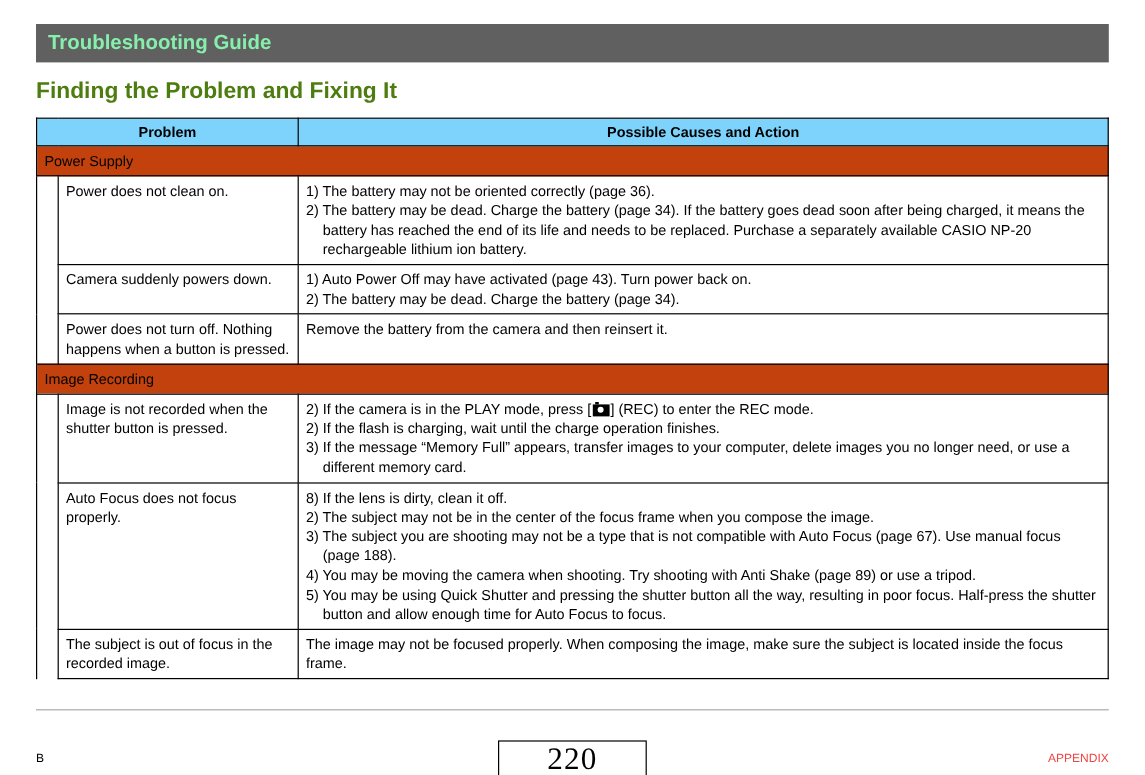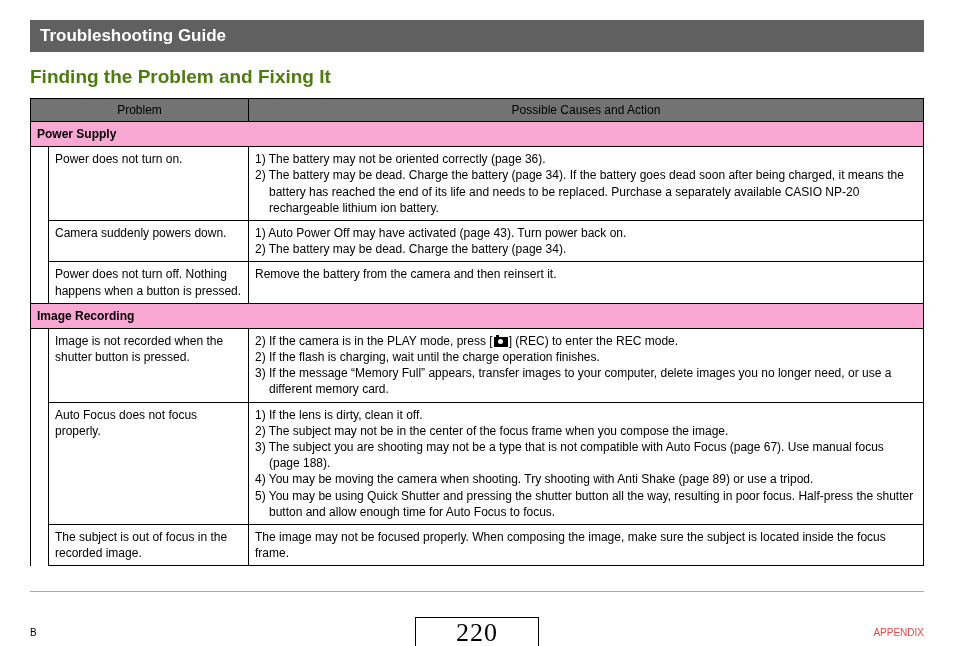--- a/index.html
+++ b/index.html
@@ -11,55 +11,55 @@
     background: #fff;
     position: relative;
     box-sizing: border-box;
   }
   .page {
     padding: 20px 30px 0 30px;
     box-sizing: border-box;
   }
   .section-banner {
     background: #606060;
-    color: #ffffff;
+    color: #86efac;
     font-weight: bold;
     font-size: 17px;
     padding: 6px 10px;
     width: 100%;
     box-sizing: border-box;
   }
   .subheader {
     font-weight: bold;
     font-size: 19px;
     margin: 14px 0 10px 0;
     color: #4d7c0f;
   }
   table.tg {
     border-collapse: collapse;
     width: 100%;
     font-size: 12px;
     table-layout: fixed;
   }
   table.tg th.header-cell {
     border: 1px solid #000;
-    background: #737373;
-    font-weight: normal;
+    background: #7dd3fc;
+    font-weight: bold;
     text-align: center;
     padding: 4px;
   }
   table.tg td {
     border: 1px solid #000;
     padding: 4px 6px;
     vertical-align: top;
     line-height: 1.35;
   }
   table.tg td.section-label {
-    background: #f9a8d4;
-    font-weight: bold;
+    background: #c2410c;
+    font-weight: normal;
     padding: 4px 6px;
     margin-top: 20px;
   }
   table.tg td.indent-cell {
     border-right: none;
     border-top: none;
     border-bottom: none;
     border-left: 1px solid #000;
     background: #fff;
   }
@@ -149,21 +149,21 @@
         <tr>
       <th class="header-cell" colspan="2">Problem</th>
       <th class="header-cell">Possible Causes and Action</th>
     </tr>
 
     <tr>
       <td class="section-label" colspan="3">Power Supply</td>
     </tr>
     <tr>
       <td class="indent-cell" rowspan="3"></td>
-      <td>Power does not turn on.</td>
+      <td>Power does not clean on.</td>
       <td>
         <span class="causes-line">1) The battery may not be oriented correctly (page 36).</span>
         <span class="causes-line">2) The battery may be dead. Charge the battery (page 34). If the battery goes dead soon after being charged, it means the battery has reached the end of its life and needs to be replaced. Purchase a separately available CASIO NP-20 rechargeable lithium ion battery.</span>
       </td>
     </tr>
     <tr>
       <td>Camera suddenly powers down.</td>
       <td>
         <span class="causes-line">1) Auto Power Off may have activated (page 43). Turn power back on.</span>
         <span class="causes-line">2) The battery may be dead. Charge the battery (page 34).</span>
@@ -186,21 +186,21 @@
         <span class="causes-line">
           <span>2) If the camera is in the PLAY mode, press [</span><span class="cam-icon"></span><span>] (REC) to enter the REC mode.</span>
         </span>
         <span class="causes-line">2) If the flash is charging, wait until the charge operation finishes.</span>
         <span class="causes-line">3) If the message “Memory Full” appears, transfer images to your computer, delete images you no longer need, or use a different memory card.</span>
       </td>
     </tr>
     <tr>
       <td>Auto Focus does not focus properly.</td>
       <td>
-        <span class="causes-line">1) If the lens is dirty, clean it off.</span>
+        <span class="causes-line">8) If the lens is dirty, clean it off.</span>
         <span class="causes-line">2) The subject may not be in the center of the focus frame when you compose the image.</span>
         <span class="causes-line">3) The subject you are shooting may not be a type that is not compatible with Auto Focus (page 67). Use manual focus (page 188).</span>
         <span class="causes-line">4) You may be moving the camera when shooting. Try shooting with Anti Shake (page 89) or use a tripod.</span>
         <span class="causes-line">5) You may be using Quick Shutter and pressing the shutter button all the way, resulting in poor focus. Half-press the shutter button and allow enough time for Auto Focus to focus.</span>
       </td>
     </tr>
     <tr>
       <td>The subject is out of focus in the recorded image.</td>
       <td>
         <span>The image may not be focused properly. When composing the image, make sure the subject is located inside the focus frame.</span>

